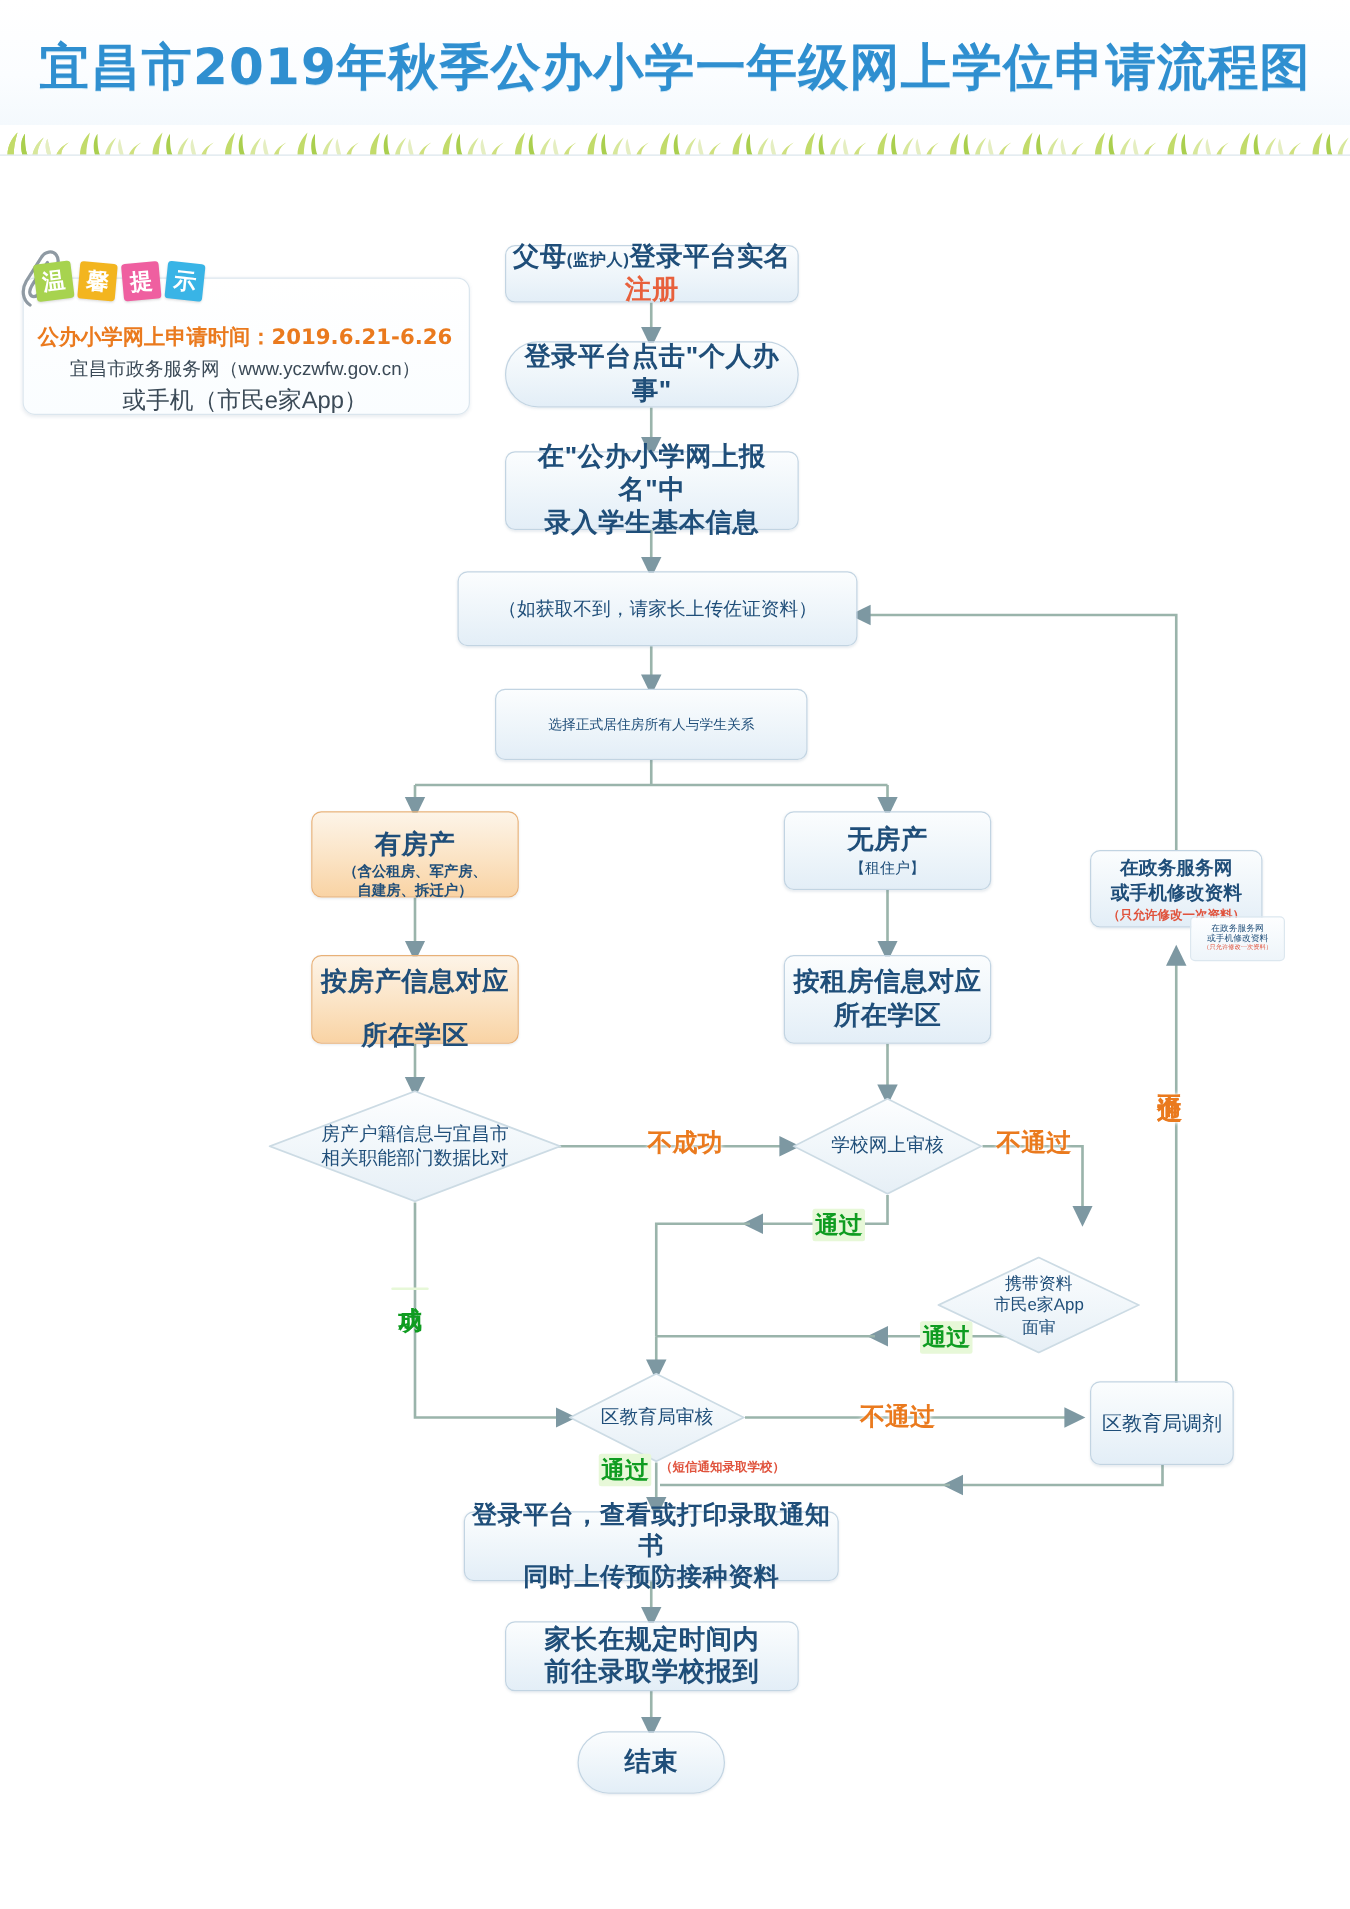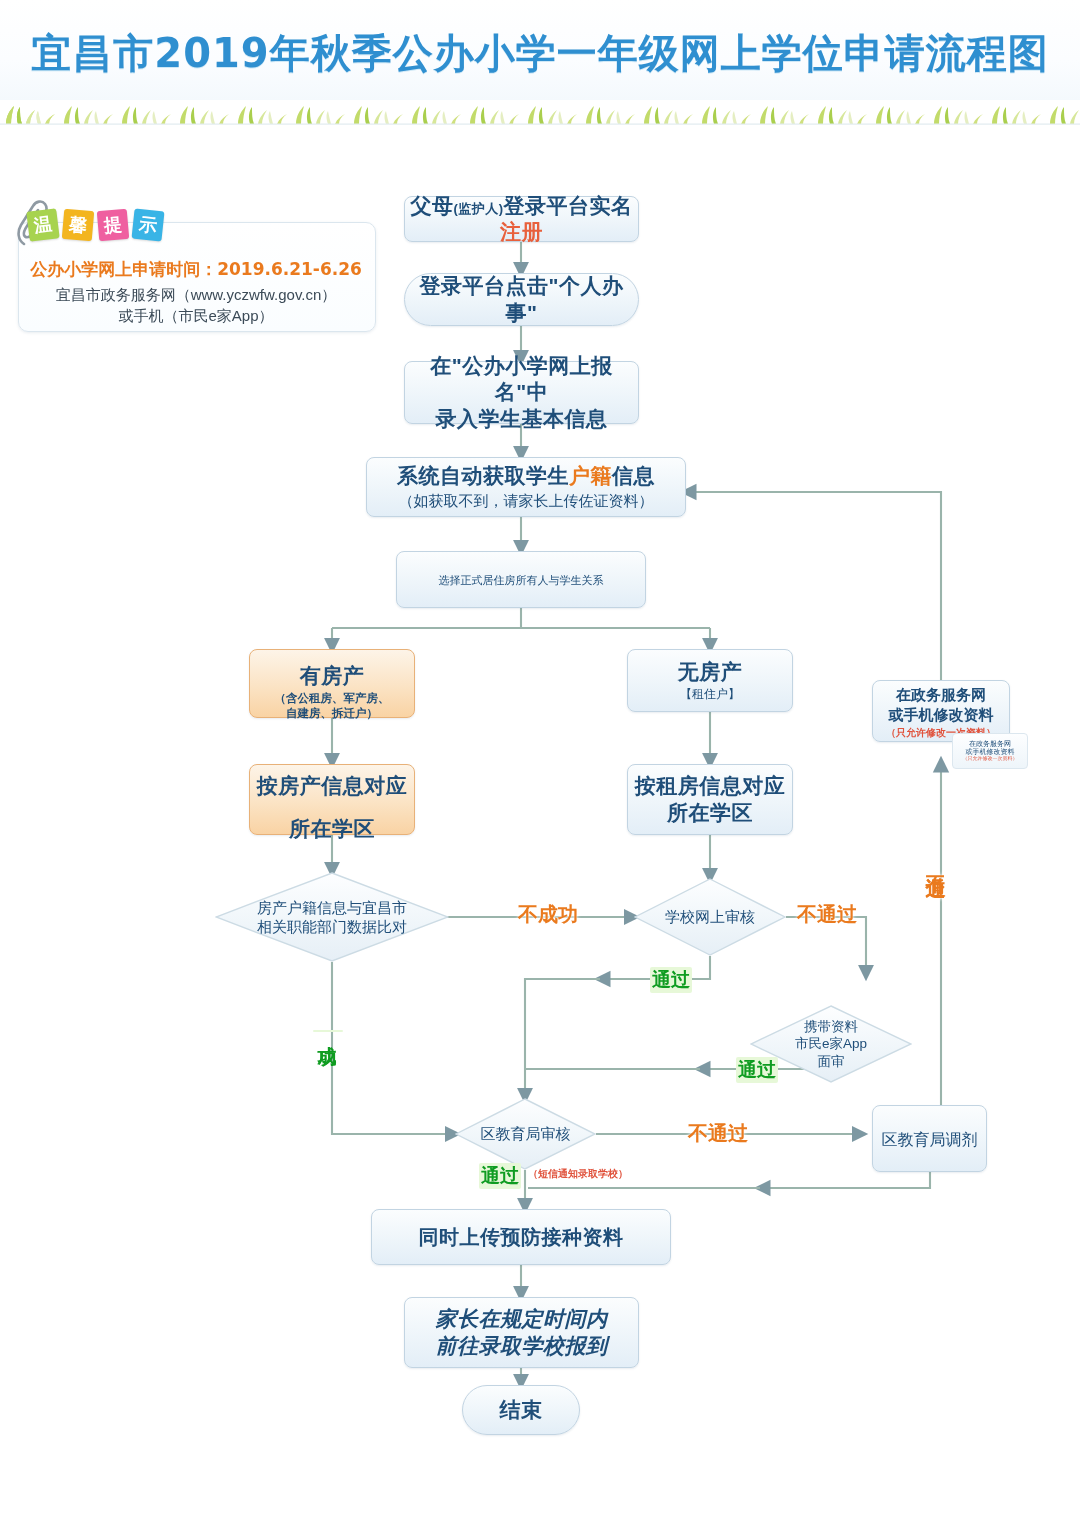--- a/index.html
+++ b/index.html
@@ -106,21 +106,21 @@
     position:absolute;left:18px;top:258px;width:356px;text-align:center;
     font-size:17px;font-weight:bold;color:#ea7a1e;white-space:nowrap;
     font-family:"DejaVu Sans",sans-serif;
   }
   #tip-line2{
     position:absolute;left:18px;top:286px;width:356px;text-align:center;
     font-size:15px;color:#3b4a57;white-space:nowrap;
   }
   #tip-line3{
     position:absolute;left:18px;top:307px;width:356px;text-align:center;
-    font-size:15px;color:#3b4a57;white-space:nowrap;
+    font-size:19px;color:#3b4a57;white-space:nowrap;
   }
 
   
   #ghost-card{
     position:absolute;left:952px;top:733px;width:74px;height:34px;
     border:1px solid #dce7ef;border-radius:4px;
     background:linear-gradient(180deg,#fdfeff,#eef5fa);
     display:flex;flex-direction:column;align-items:center;justify-content:center;
     color:#1f4e79;line-height:1.15;
   }
@@ -255,23 +255,20 @@
 <div class="node pill" style="left:404px;top:273px;width:235px;height:53px;">
   <div class="t1">登录平台点击"个人办事"</div>
 </div>
 
 <div class="node" style="left:404px;top:361px;width:235px;height:63px;">
   <div class="t1">在"公办小学网上报名"中</div>
   <div class="t1">录入学生基本信息</div>
 </div>
 
 <div class="node" style="left:366px;top:457px;width:320px;height:60px;">
-  <div class="t1">
-    <span>系统自动获取学生</span><span class="accent-hu">户籍</span><span>信息</span>
-  </div>
   <div class="t2">（如获取不到，请家长上传佐证资料）</div>
 </div>
 
 <div class="node" style="left:396px;top:551px;width:250px;height:57px;">
   <div class="t2" style="font-size:11px">选择正式居住房所有人与学生关系</div>
 </div>
 
 <div class="node orange" style="left:249px;top:649px;width:166px;height:69px;">
   <div class="t1">有房产</div>
   <div class="t3" style="font-size:11.5px;font-weight:bold">（含公租房、军产房、</div>
@@ -303,24 +300,25 @@
   <div class="g1">在政务服务网</div>
   <div class="g1">或手机修改资料</div>
   <div class="g2">（只允许修改一次资料）</div>
 </div>
 
 <div class="node" style="left:872px;top:1105px;width:115px;height:67px;">
   <div class="t2" style="font-size:16px">区教育局调剂</div>
 </div>
 
 <div class="node" style="left:371px;top:1209px;width:300px;height:56px;">
+  <div class="t1" style="font-size:20px">登录平台，查看或打印录取通知书</div>
   <div class="t1" style="font-size:20px">同时上传预防接种资料</div>
 </div>
 
-<div class="node" style="left:404px;top:1297px;width:235px;height:71px;font-style:italic;">
+<div class="node" style="left:404px;top:1297px;width:235px;height:56px;">
   <div class="t1">家长在规定时间内</div>
   <div class="t1">前往录取学校报到</div>
 </div>
 
 <div class="node node-end" style="left:462px;top:1385px;width:118px;height:50px;">
   <div class="t1">结束</div>
 </div>
 
 <div class="diamond" style="left:215px;top:872px;width:234px;height:90px;">
   <svg class="dshape" viewBox="0 0 234 90" preserveAspectRatio="none">

